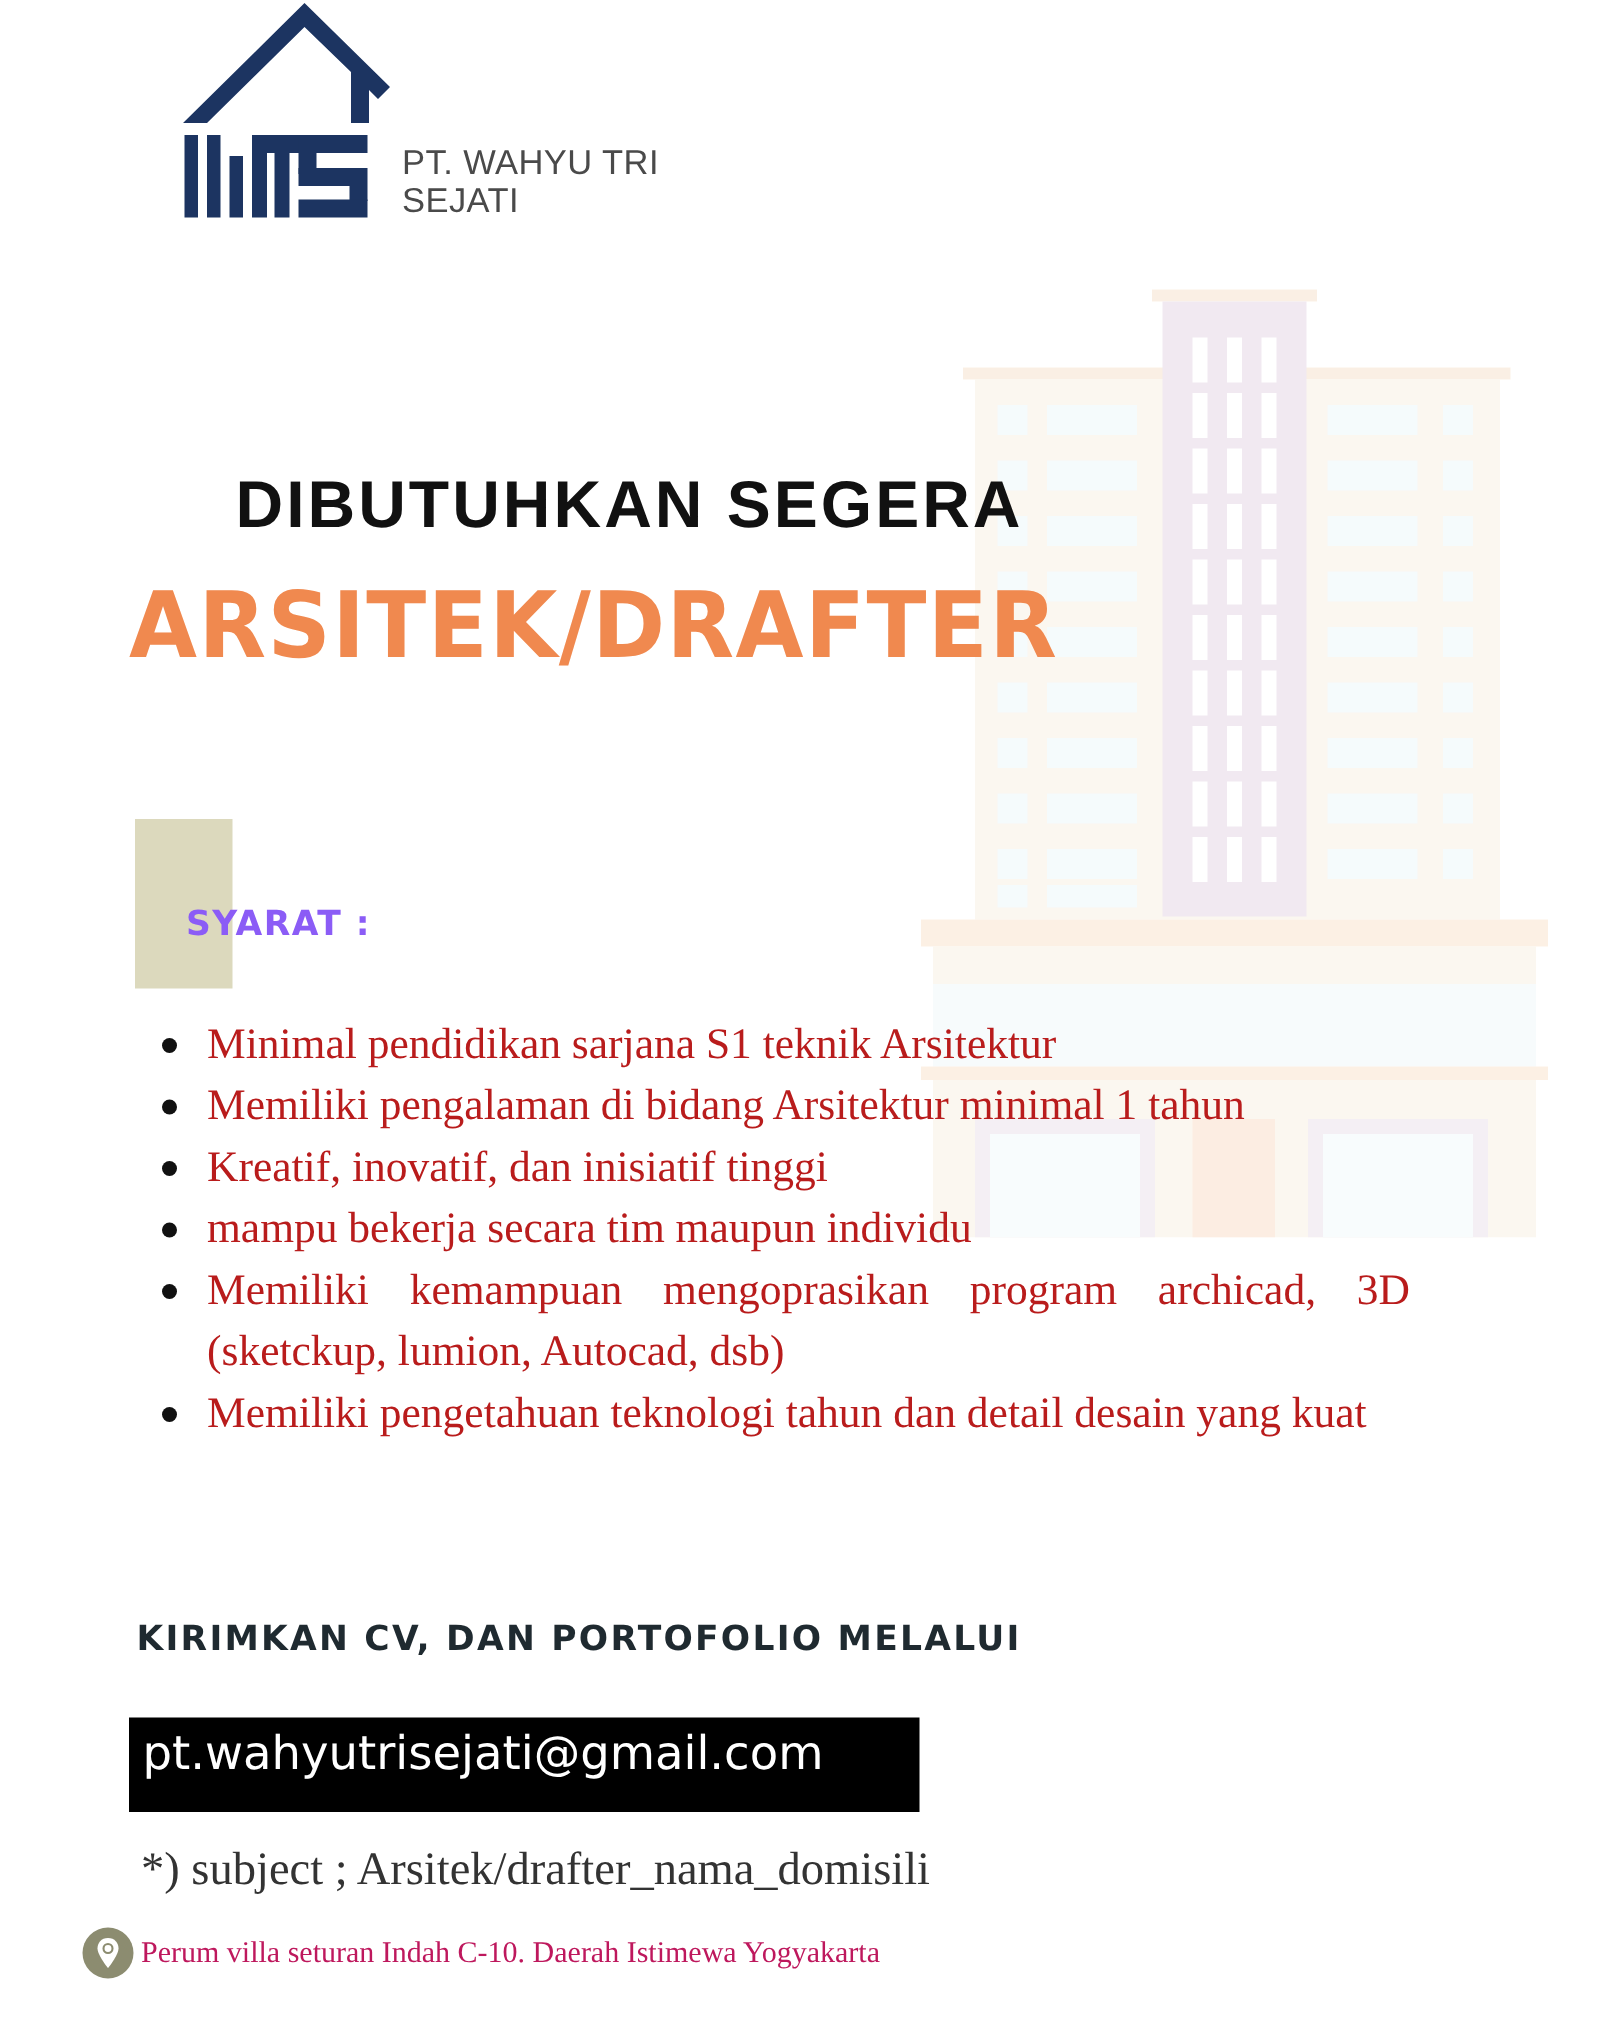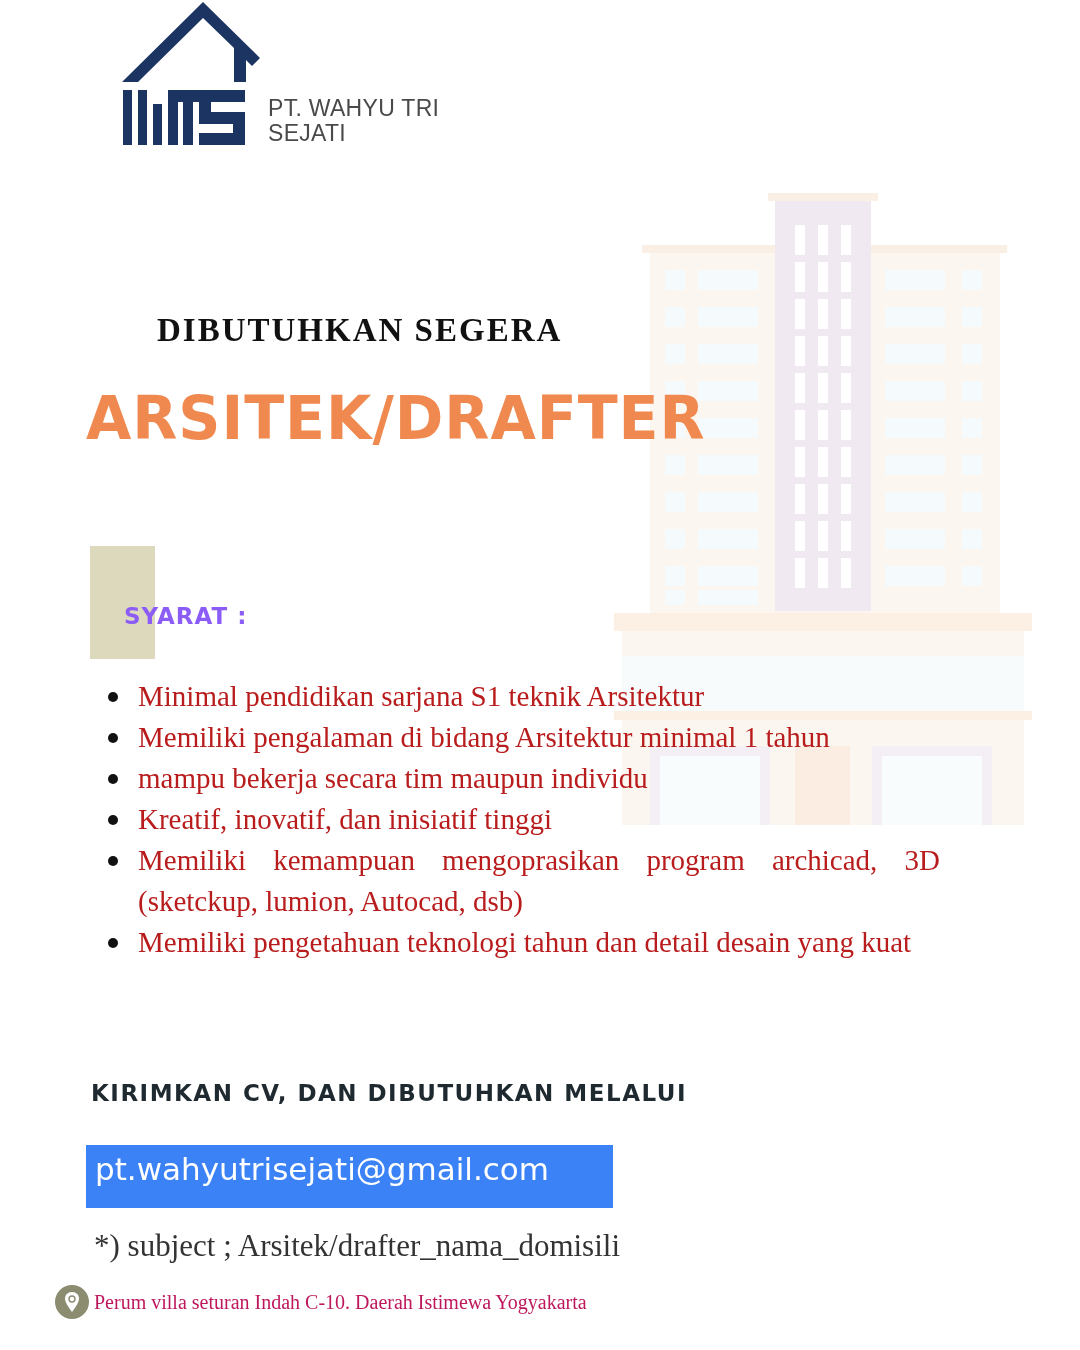--- a/index.html
+++ b/index.html
@@ -11,22 +11,22 @@
   .company-name {
     position: absolute; left: 148px; top: 96px;
     font-family: "Liberation Sans", sans-serif; color: #4a4a4a;
     font-size: 23px; line-height: 25px; letter-spacing: 0.3px;
   }
 
   .building { position: absolute; left: 610px; top: 190px; width: 425px; height: 635px; opacity: 0.55; }
 
   .headline {
     position: absolute; left: 157px; top: 312px;
-    font-family: Liberation Serif, serif; font-weight: bold;
-    font-size: 33px; letter-spacing: 2px; color: #111111;
+    font-family: Liberation Sans, sans-serif; font-weight: bold;
+    font-size: 44px; letter-spacing: 2px; color: #111111;
   }
   .job-title {
     position: absolute; left: 86px; top: 382px;
     font-family: "DejaVu Sans", sans-serif; font-weight: bold;
     font-size: 61px; letter-spacing: 1px; color: #f0894f;
     transform: scaleX(0.96); transform-origin: left;
   }
 
   .accent-block { position: absolute; left: 90px; top: 546px; width: 65px; height: 113px; background: #dcd9bd; }
   .syarat-title {
@@ -46,21 +46,21 @@
     border-radius: 50%; background: #111;
   }
 
   .send-label {
     position: absolute; left: 91px; top: 1080px;
     font-family: "DejaVu Sans", sans-serif; font-weight: bold;
     font-size: 23px; letter-spacing: 1.5px; color: #1f2a30;
   }
   .email-box {
     position: absolute; left: 86px; top: 1145px; width: 527px; height: 63px;
-    background: #3b82f6;
+    background: #000000;
   }
   .email-text {
     position: absolute; left: 9px; top: 6px;
     font-family: "DejaVu Sans", sans-serif; font-size: 31px; color: #ffffff;
   }
   .subject-note {
     position: absolute; left: 94px; top: 1228px;
     font-family: "Liberation Serif", serif; font-size: 31px; color: #333333;
   }
   .address-row { position: absolute; left: 55px; top: 1285px; height: 34px; display: flex; align-items: center; }
@@ -196,27 +196,27 @@
 
 <div class="headline">DIBUTUHKAN SEGERA</div>
 <div class="job-title">ARSITEK/DRAFTER</div>
 
 <div class="accent-block"></div>
 <div class="syarat-title">SYARAT :</div>
 
 <ul class="req-list">
   <li class="req-item"><span class="bullet"></span><span>Minimal pendidikan sarjana S1 teknik Arsitektur</span></li>
   <li class="req-item"><span class="bullet"></span><span>Memiliki pengalaman di bidang Arsitektur minimal 1 tahun</span></li>
+  <li class="req-item"><span class="bullet"></span><span>Kreatif, inovatif, dan inisiatif tinggi</span></li>
   <li class="req-item"><span class="bullet"></span><span>mampu bekerja secara tim maupun individu</span></li>
-  <li class="req-item"><span class="bullet"></span><span>Kreatif, inovatif, dan inisiatif tinggi</span></li>
   <li class="req-item"><span class="bullet"></span><span>Memiliki kemampuan mengoprasikan program archicad, 3D (sketckup, lumion, Autocad, dsb)</span></li>
   <li class="req-item"><span class="bullet"></span><span>Memiliki pengetahuan teknologi tahun dan detail desain yang kuat</span></li>
 </ul>
 
-<div class="send-label">KIRIMKAN CV, DAN DIBUTUHKAN MELALUI</div>
+<div class="send-label">KIRIMKAN CV, DAN PORTOFOLIO MELALUI</div>
 <div class="email-box">
   <span class="email-text">pt.wahyutrisejati@gmail.com</span>
 </div>
 <div class="subject-note">*) subject ; Arsitek/drafter_nama_domisili</div>
 
 <div class="address-row">
   <span class="pin-icon">
     <svg width="16" height="22" viewBox="0 0 16 22">
       <path d="M8 1 C3.5 1 1 4.3 1 7.8 C1 12.5 8 21 8 21 C8 21 15 12.5 15 7.8 C15 4.3 12.5 1 8 1 Z" fill="#ffffff"></path>
       <circle cx="8" cy="8" r="3" fill="none" stroke="#8c8c70" stroke-width="1.4"></circle>

